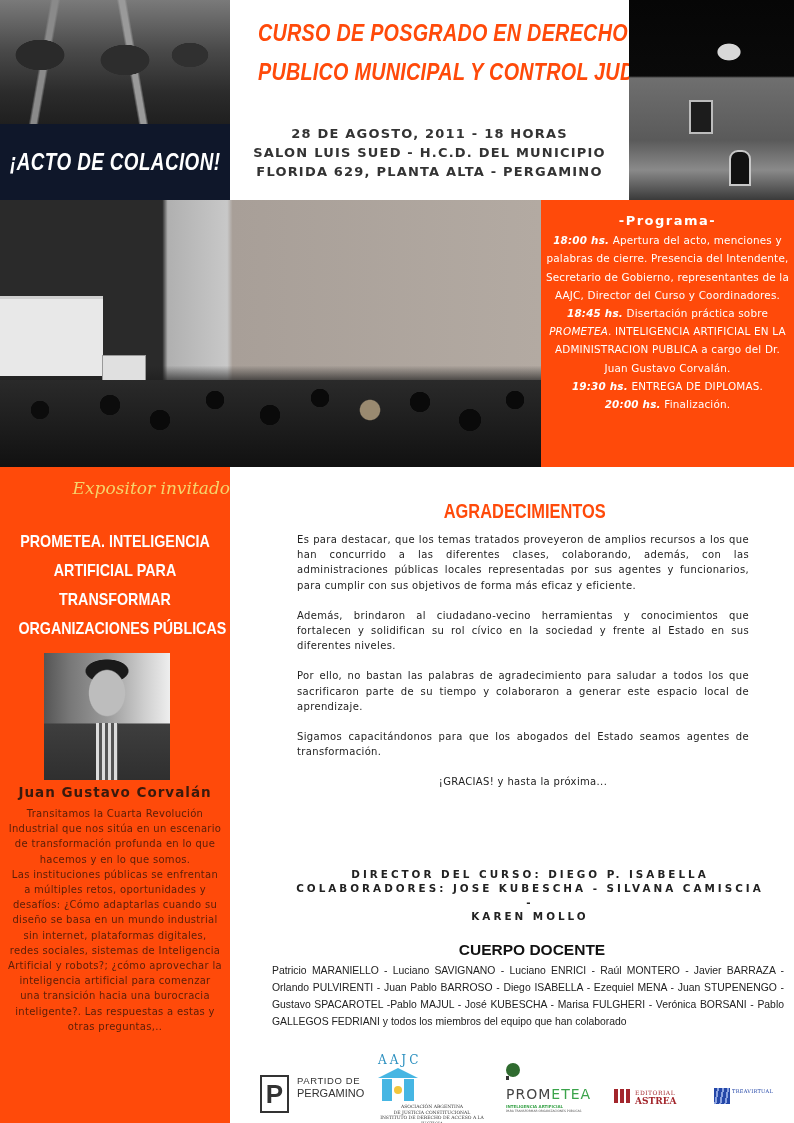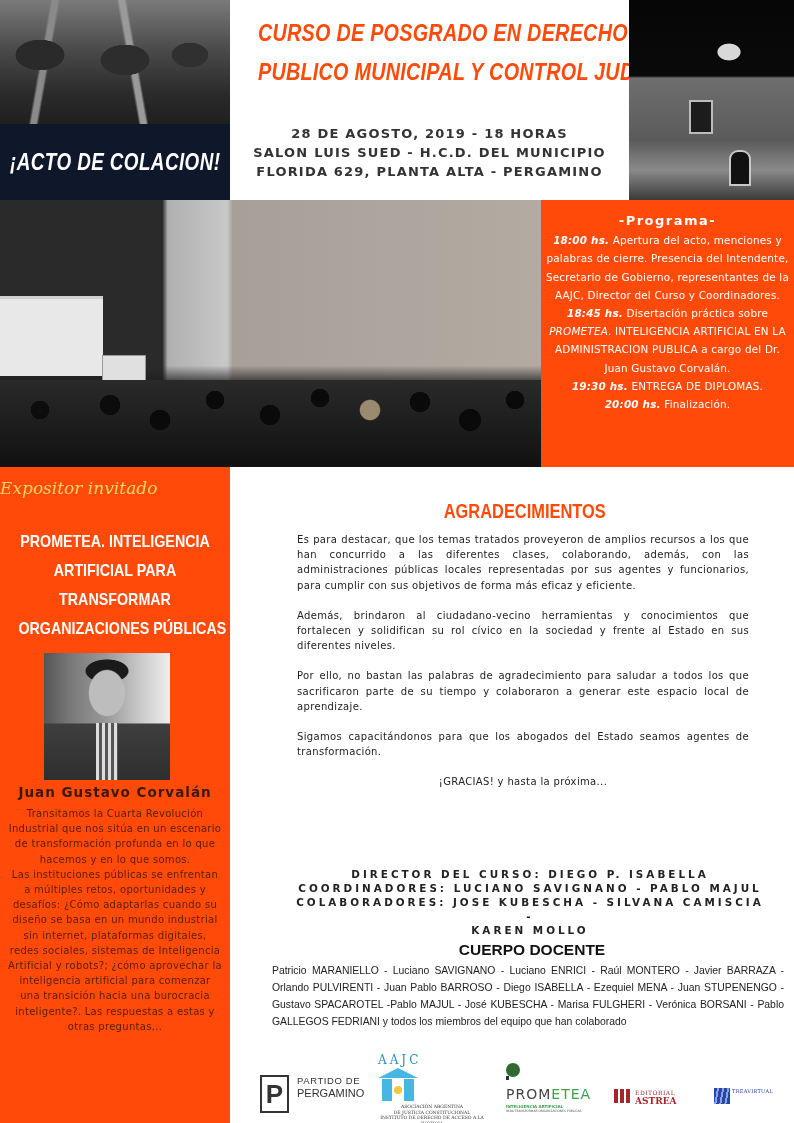--- a/index.html
+++ b/index.html
@@ -92,21 +92,21 @@
     .programa .ph { font-weight: bold; font-size: 13px; letter-spacing: 1.5px; margin-bottom: 1px; }
     .programa b { font-style: italic; }
     .programa i { font-style: italic; }
 
     
     .left-col {
       left: 0; top: 467px; width: 230px; height: 656px;
       background: #ff4a0a;
     }
     .expositor {
-      left: 0; top: 478px; width: 230px; text-align: left;
+      left: 0; top: 478px; width: 230px; text-align: right;
       color: #f5d36b; font-family: "DejaVu Serif", serif; font-style: italic; font-size: 17px;
     }
     .talk-title {
       left: 0; top: 527px; width: 230px; text-align: center; color: #fff;
       font-family: "Liberation Sans", sans-serif; font-weight: bold; font-size: 17px; line-height: 29px;
     }
     .talk-title div { transform: scaleX(0.84); white-space: nowrap; }
     .speaker-photo {
       left: 44px; top: 653px; width: 126px; height: 127px;
       background:
@@ -202,21 +202,21 @@
 <div class="abs acto-banner">
   <span>¡ACTO DE COLACION!</span>
 </div>
 
 <div class="abs title">
   <div>CURSO DE POSGRADO EN DERECHO</div>
   <div>PUBLICO MUNICIPAL Y CONTROL JUDICIAL</div>
 </div>
 
 <div class="abs event-info">
-  <div>28 DE AGOSTO, 2019 - 18 HORAS</div>
+  <div>28 DE AGOSTO, 2011 - 18 HORAS</div>
   <div>SALON LUIS SUED - H.C.D. DEL MUNICIPIO</div>
   <div>FLORIDA 629, PLANTA ALTA - PERGAMINO</div>
 </div>
 
 <div class="abs photo-building"></div>
 
 <div class="abs photo-auditorium">
   <div class="abs aud-screen"></div>
   <div class="abs aud-board"></div>
   <div class="abs aud-heads"></div>
@@ -259,21 +259,20 @@
 <div class="abs agr-body">
   <p>Es para destacar, que los temas tratados proveyeron de amplios recursos a los que han concurrido a las diferentes clases, colaborando, además, con las administraciones públicas locales representadas por sus agentes y funcionarios, para cumplir con sus objetivos de forma más eficaz y eficiente.</p>
   <p>Además, brindaron al ciudadano-vecino herramientas y conocimientos que fortalecen y solidifican su rol cívico en la sociedad y frente al Estado en sus diferentes niveles.</p>
   <p>Por ello, no bastan las palabras de agradecimiento para saludar a todos los que sacrificaron parte de su tiempo y colaboraron a generar este espacio local de aprendizaje.</p>
   <p>Sigamos capacitándonos para que los abogados del Estado seamos agentes de transformación.</p>
   <p class="center">¡GRACIAS! y hasta la próxima...</p>
 </div>
 
 <div class="abs credits">
   <div>DIRECTOR DEL CURSO: DIEGO P. ISABELLA</div>
-  <div>COORDINADORES: LUCIANO SAVIGNANO - PABLO MAJUL</div>
   <div>COLABORADORES: JOSE KUBESCHA - SILVANA CAMISCIA -</div>
   <div>KAREN MOLLO</div>
 </div>
 
 <div class="abs docente-title">CUERPO DOCENTE</div>
 <div class="abs docente-list">Patricio MARANIELLO - Luciano SAVIGNANO - Luciano ENRICI - Raúl MONTERO - Javier BARRAZA - Orlando PULVIRENTI - Juan Pablo BARROSO - Diego ISABELLA - Ezequiel MENA - Juan STUPENENGO - Gustavo SPACAROTEL -Pablo MAJUL - José KUBESCHA - Marisa FULGHERI - Verónica BORSANI - Pablo GALLEGOS FEDRIANI y todos los miembros del equipo que han colaborado</div>
 
 <div class="abs logo logo-pergamino">
   <div class="p-box">P</div>
   <div class="p-text">

